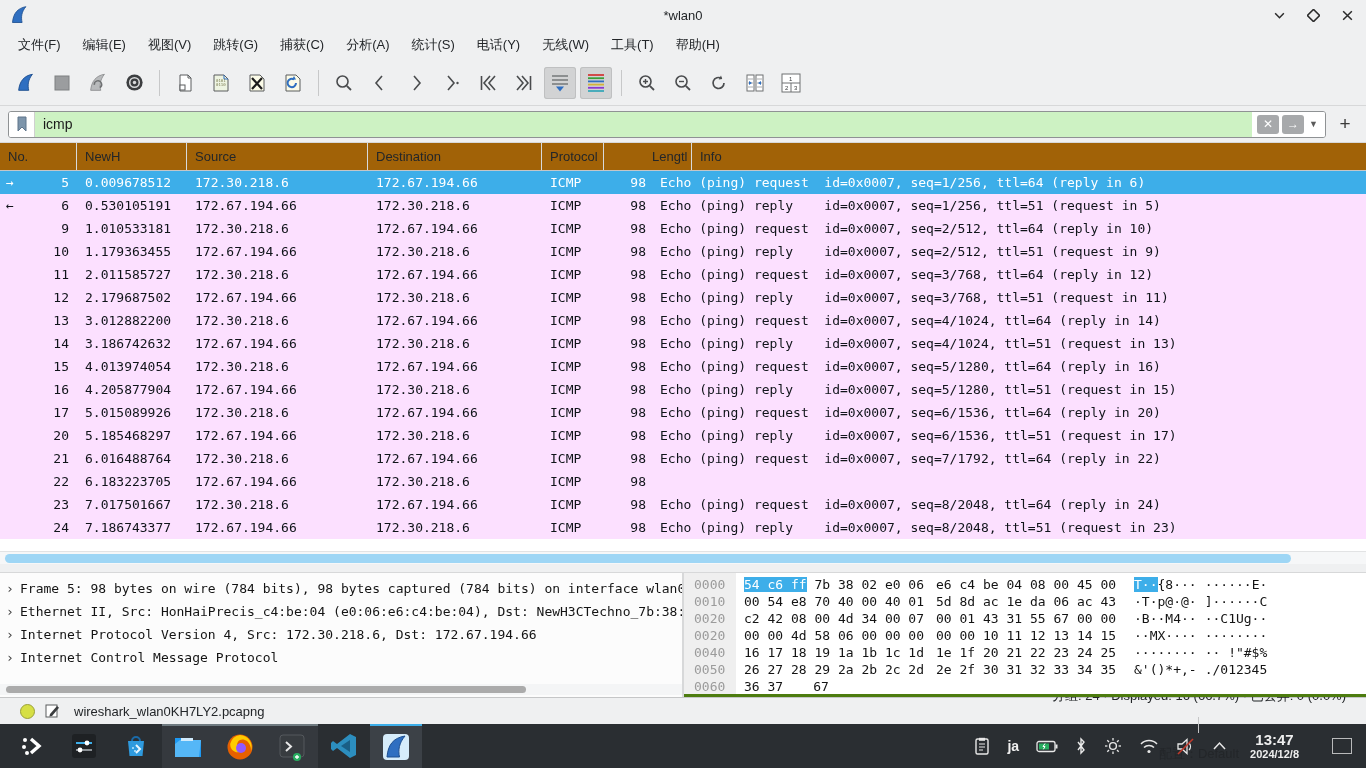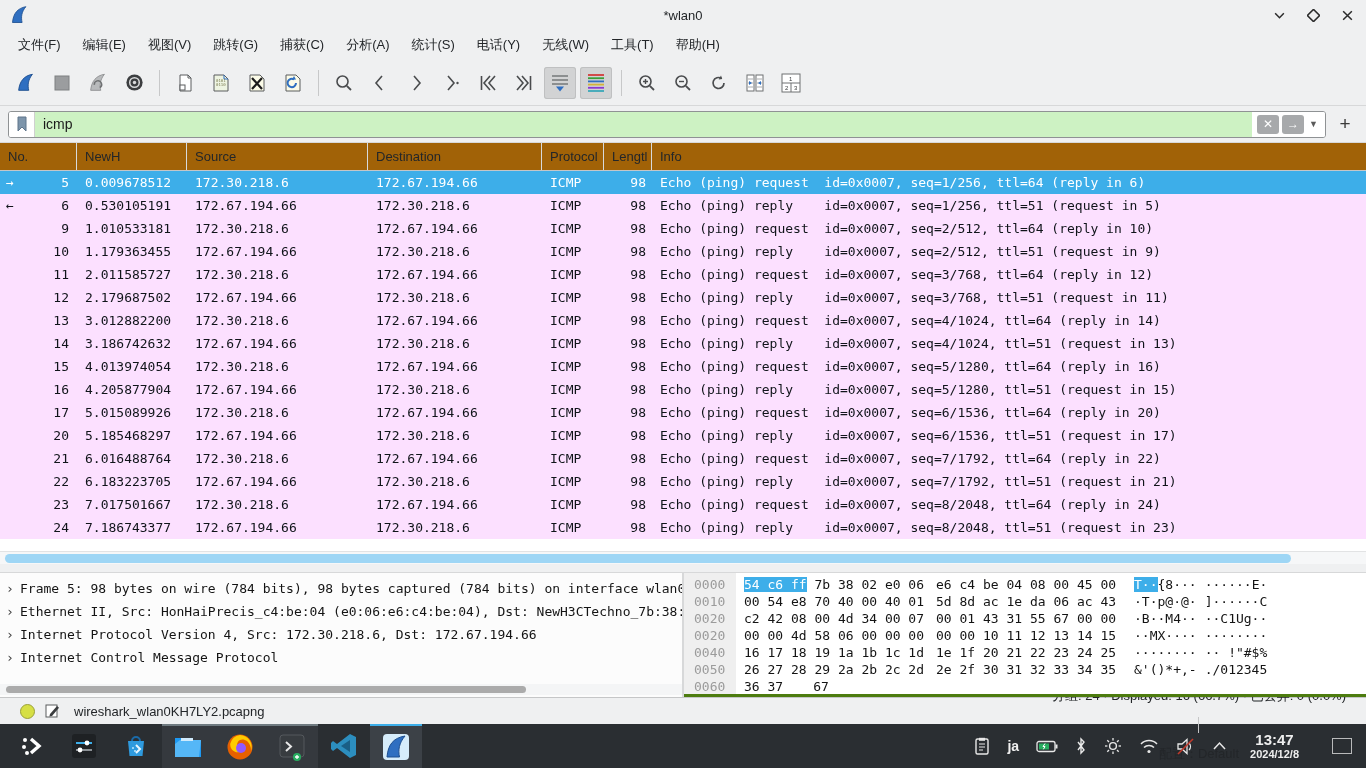--- a/index.html
+++ b/index.html
@@ -311,21 +311,21 @@
   </div>
   <div class="filter-plus">+</div>
 </div>
 
 <div class="pheader">
   <div class="hcell" style="width:77px;">No.</div>
   <div class="hcell" style="width:110px;">NewH</div>
   <div class="hcell" style="width:181px;">Source</div>
   <div class="hcell" style="width:174px;">Destination</div>
   <div class="hcell" style="width:62px;">Protocol</div>
-  <div class="hcell" style="width:48px;">Lengtl</div>
+  <div class="hcell" style="width:48px;margin-left:40px;">Lengtl</div>
   <div class="hcell" style="flex:1; border-right:none;">Info</div>
 </div>
 
 <div class="plist mono" id="packet-rows">
     <div class="prow sel">
       <span class="c-no">
         <span class="gut">→</span>
         <span class="num">5</span>
       </span>
       <span class="c-time">0.009678512</span>
@@ -482,21 +482,20 @@
     <div class="prow">
       <span class="c-no">
         <span class="gut"></span>
         <span class="num">22</span>
       </span>
       <span class="c-time">6.183223705</span>
       <span class="c-src">172.67.194.66</span>
       <span class="c-dst">172.30.218.6</span>
       <span class="c-proto">ICMP</span>
       <span class="c-len">98</span>
-      <span class="c-info">Echo (ping) reply    id=0x0007, seq=7/1792, ttl=51 (request in 21)</span>
     </div>
     <div class="prow">
       <span class="c-no">
         <span class="gut"></span>
         <span class="num">23</span>
       </span>
       <span class="c-time">7.017501667</span>
       <span class="c-src">172.30.218.6</span>
       <span class="c-dst">172.67.194.66</span>
       <span class="c-proto">ICMP</span>

